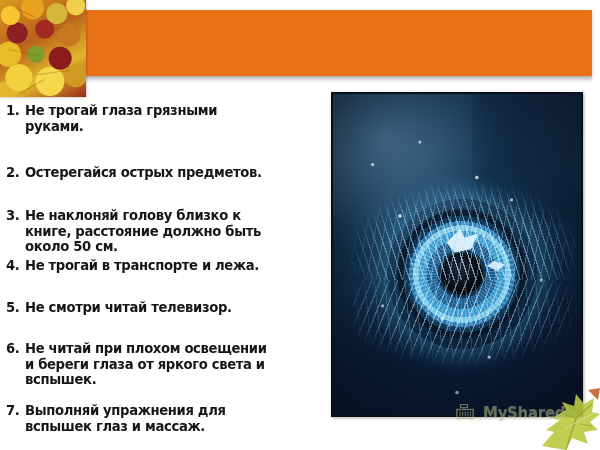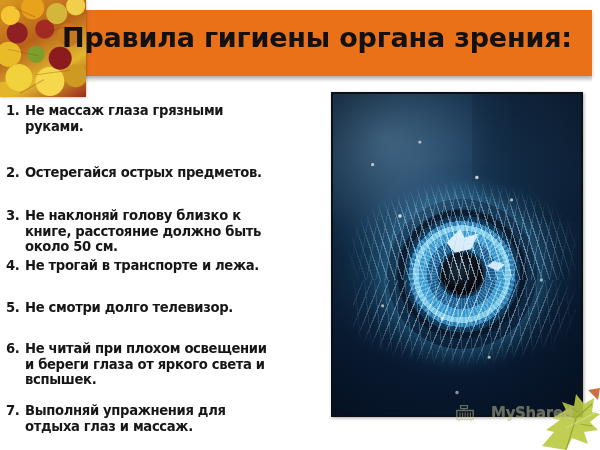--- a/index.html
+++ b/index.html
@@ -269,22 +269,22 @@
     overflow: hidden;
   }
 
   
   .watermark {
     position: absolute;
     left: 456px;
     top: 404px;
     z-index: 8;
     display: flex;
-    align-items: center;
-    gap: 16px;
+    align-items: flex-start;
+    gap: 8px;
     opacity: 0.55;
   }
   .wm-icon {
     width: 19px;
     height: 17px;
     position: relative;
   }
   .wm-text {
     font-family: "DejaVu Sans", sans-serif;
     font-size: 15px;
@@ -303,27 +303,26 @@
     <div class="leaf-vein" style="left:14px;top:12px;width:22px;height:1px;transform:rotate(24deg);"></div>
     <div class="leaf-vein" style="left:40px;top:30px;width:26px;height:1px;transform:rotate(-18deg);"></div>
     <div class="leaf-vein" style="left:8px;top:52px;width:30px;height:1px;transform:rotate(12deg);"></div>
     <div class="leaf-vein" style="left:36px;top:72px;width:34px;height:1px;transform:rotate(-8deg);"></div>
     <div class="leaf-vein" style="left:52px;top:54px;width:20px;height:1px;transform:rotate(46deg);"></div>
     <div class="leaf-vein" style="left:18px;top:86px;width:28px;height:1px;transform:rotate(-30deg);"></div>
   </div>
 
   <div class="title-banner-shadowstrip"></div>
   <div class="title-banner"></div>
-  <div class="title-text">Правила гигиены органа зрения:</div>
 
   <div class="rules-list">
 
     <div class="rule-item" style="top:0px;">
       <span class="rule-num">1.</span>
-      <span class="rule-text">Не массаж глаза грязными
+      <span class="rule-text">Не трогай глаза грязными
 руками.</span>
     </div>
 
     <div class="rule-item" style="top:62px;">
       <span class="rule-num">2.</span>
       <span class="rule-text">Остерегайся острых предметов.</span>
     </div>
 
     <div class="rule-item" style="top:105px;">
       <span class="rule-num">3.</span>
@@ -332,34 +331,34 @@
 около 50 см.</span>
     </div>
 
     <div class="rule-item" style="top:155px;">
       <span class="rule-num">4.</span>
       <span class="rule-text">Не трогай в транспорте и лежа.</span>
     </div>
 
     <div class="rule-item" style="top:197px;">
       <span class="rule-num">5.</span>
-      <span class="rule-text">Не смотри долго телевизор.</span>
+      <span class="rule-text">Не смотри читай телевизор.</span>
     </div>
 
     <div class="rule-item" style="top:238px;">
       <span class="rule-num">6.</span>
       <span class="rule-text">Не читай при плохом освещении
 и береги глаза от яркого света и
 вспышек.</span>
     </div>
 
     <div class="rule-item" style="top:300px;">
       <span class="rule-num">7.</span>
       <span class="rule-text">Выполняй упражнения для
-отдыха глаз и массаж.</span>
+вспышек глаз и массаж.</span>
     </div>
 
   </div>
 
   <div class="eye-frame" aria-label="Крупный план голубого глаза с ледяными ресницами">
     <div class="eye-photo"></div>
     <div class="eye-haze"></div>
     <div class="eye-haze2"></div>
     <div class="iris-outer"></div>
     <div class="iris-striations"></div>

